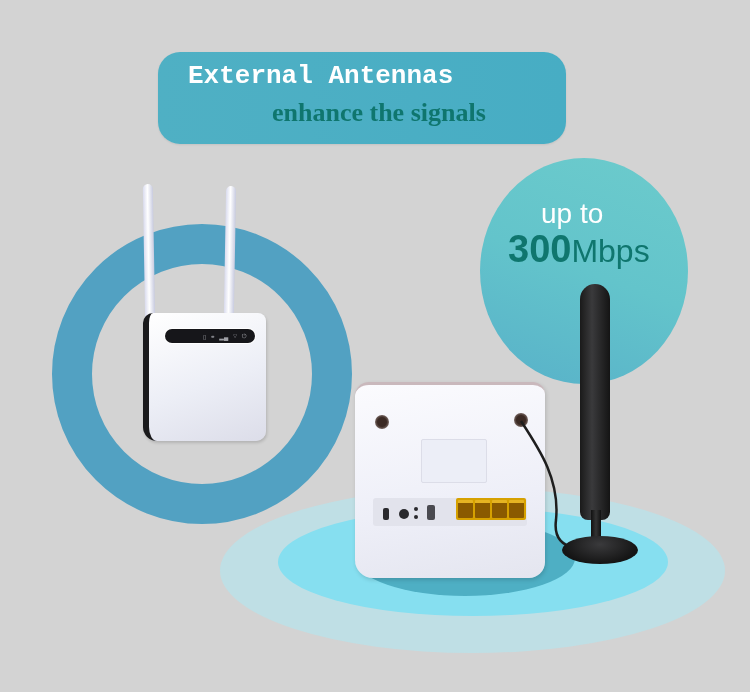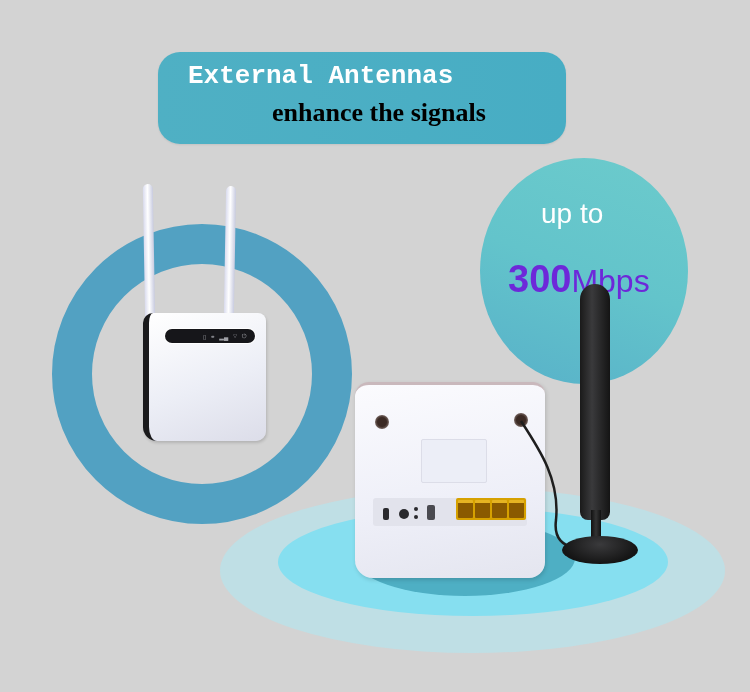--- a/index.html
+++ b/index.html
@@ -12,41 +12,41 @@
       border-radius: 22px;
       box-shadow: 0 1px 2px rgba(0,0,0,0.08);
     }
     .banner-line1 {
       left: 188px; top: 61px;
       font-family: Liberation Mono, monospace; font-weight: bold; font-size: 26px; color: #ffffff;
       white-space: nowrap;
     }
     .banner-line2 {
       left: 272px; top: 98px;
-      font-family: "Liberation Serif", serif; font-weight: bold; font-size: 26px; color: #000000;
+      font-family: "Liberation Serif", serif; font-weight: bold; font-size: 26px; color: #0f766e;
       white-space: nowrap;
     }
     
     .ring {
       left: 52px; top: 224px; width: 300px; height: 300px;
       border-radius: 50%;
       box-sizing: border-box;
       border: 40px solid #52a1c2;
     }
     
     .speed-circle {
       left: 480px; top: 158px; width: 208px; height: 226px;
       border-radius: 50%;
       background: linear-gradient(200deg, #6ccbcc 0%, #63c4cb 50%, #58b1c9 100%);
     }
     .speed-upto {
       left: 541px; top: 198px; font-size: 28px; color: #ffffff; white-space: nowrap; text-align: center;
     }
     .speed-value {
-      left: 508px; top: 260px; color: #6d28d9; white-space: nowrap; line-height: 1;
+      left: 508px; top: 230px; color: #0f766e; white-space: nowrap; line-height: 1;
     }
     .speed-num { font-size: 38px; font-weight: bold; }
     .speed-unit { font-size: 32px; font-weight: normal; }
     
     .floor-outer {
       left: 220px; top: 488px; width: 505px; height: 165px; border-radius: 50%;
       background: #bfdfe5;
     }
     .floor-inner {
       left: 278px; top: 508px; width: 390px; height: 108px; border-radius: 50%;

